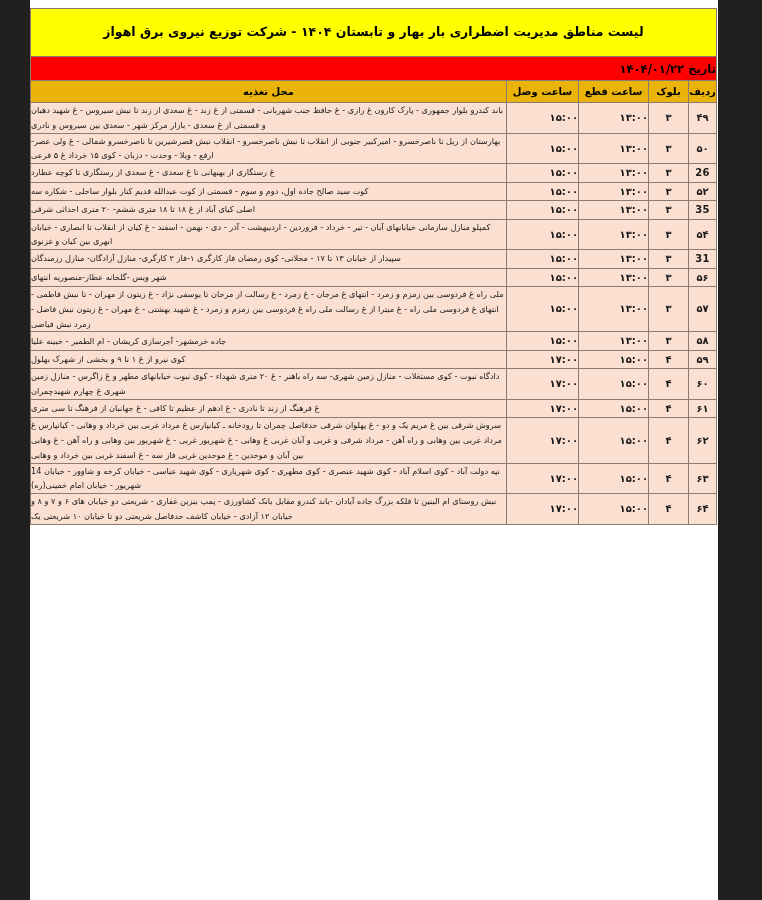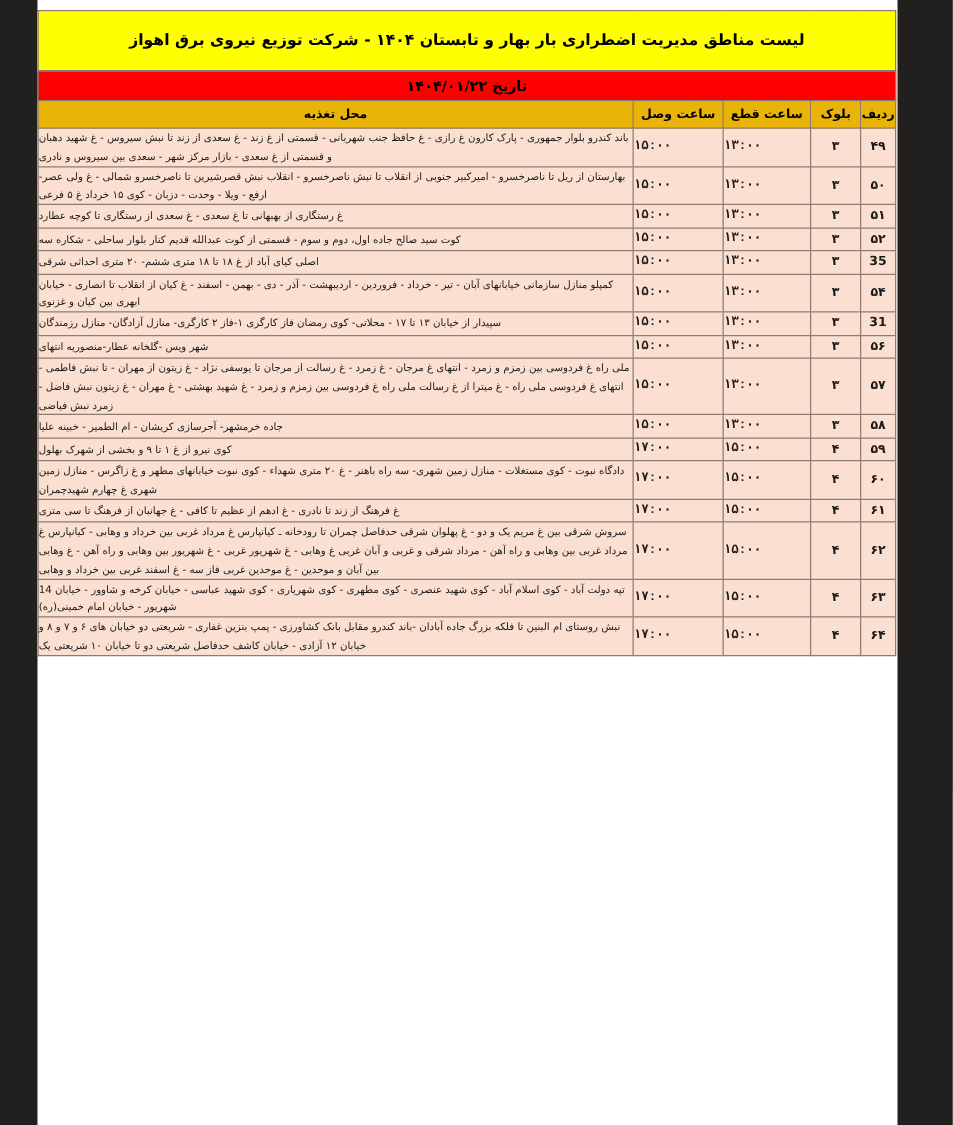--- a/index.html
+++ b/index.html
@@ -62,21 +62,21 @@
     font-weight: bold;
     height: 48px;
     line-height: 1.3;
     padding: 4px 10px;
     border: 1px solid #c9c400;
   }
 
   .date-cell {
     background: #fe0000;
     color: #000000;
-    text-align: center;
+    text-align: right;
     font-size: 11.5px;
     font-weight: bold;
     height: 24px;
     padding: 2px 10px;
     border: 1px solid #d40000;
   }
 
   
   .col-head {
     background: #eab308;
@@ -108,23 +108,22 @@
   .cell-num {
     font-size: 10px;
     font-weight: bold;
     text-align: center;
     letter-spacing: 0.2px;
   }
 
   .cell-time {
     font-size: 10px;
     font-weight: bold;
-    text-align: left;
+    text-align: right;
     letter-spacing: 0.3px;
-    font-family: Liberation Mono, monospace;
   }
 
   
   col.c-row   { width: 28px;  }
   col.c-block { width: 40px;  }
   col.c-off   { width: 70px;  }
   col.c-on    { width: 72px;  }
   col.c-loc   { width: 476px; }
 </style>
 </head>
@@ -166,21 +165,21 @@
             <td class="cell cell-loc">باند کندرو بلوار جمهوری  - پارک کارون غ رازی - غ حافظ جنب شهربانی - قسمتی از غ زند - غ سعدی از زند تا نبش سیروس - غ شهید دهبان و قسمتی از غ سعدی - بازار مرکز شهر - سعدی بین سیروس و نادری</td>
           </tr>
           <tr>
             <td class="cell cell-num">۵۰</td>
             <td class="cell cell-num">۳</td>
             <td class="cell cell-time">۱۳:۰۰</td>
             <td class="cell cell-time">۱۵:۰۰</td>
             <td class="cell cell-loc">بهارستان از ریل تا ناصرخسرو - امیرکبیر جنوبی از انقلاب تا نبش ناصرخسرو - انقلاب نبش قصرشیرین تا ناصرخسرو شمالی - غ ولی عصر- ارفع - ویلا - وحدت - دزبان - کوی ۱۵ خرداد غ ۵ فرعی</td>
           </tr>
           <tr>
-            <td class="cell cell-num">۵۱</td>
+            <td class="cell cell-num">26</td>
             <td class="cell cell-num">۳</td>
             <td class="cell cell-time">۱۳:۰۰</td>
             <td class="cell cell-time">۱۵:۰۰</td>
             <td class="cell cell-loc">غ رستگاری از بهبهانی تا غ سعدی  - غ سعدی از رستگاری تا کوچه عطارد</td>
           </tr>
           <tr>
             <td class="cell cell-num">۵۲</td>
             <td class="cell cell-num">۳</td>
             <td class="cell cell-time">۱۳:۰۰</td>
             <td class="cell cell-time">۱۵:۰۰</td>

